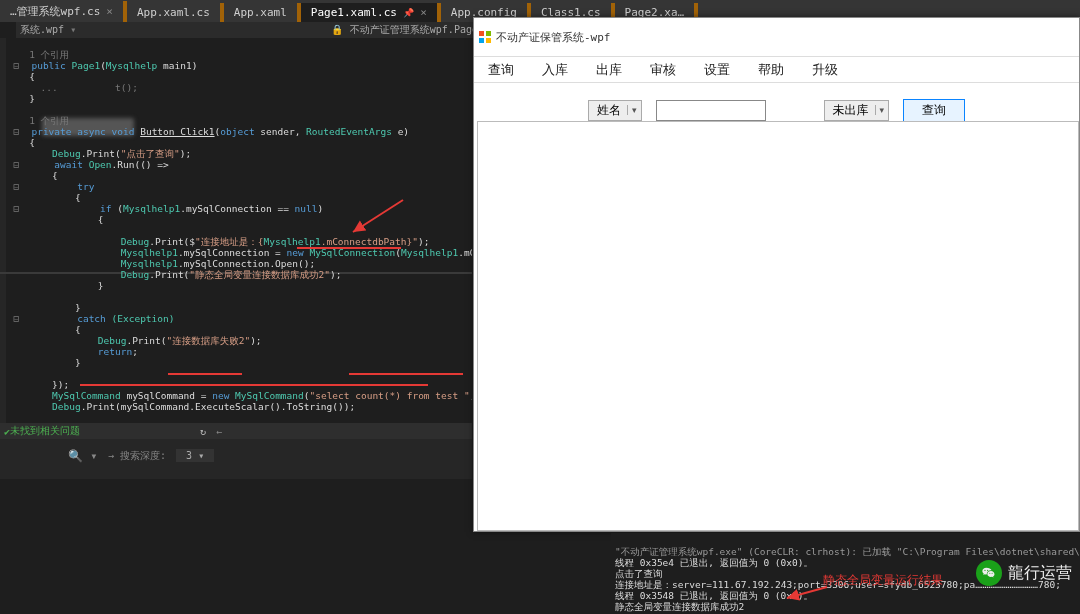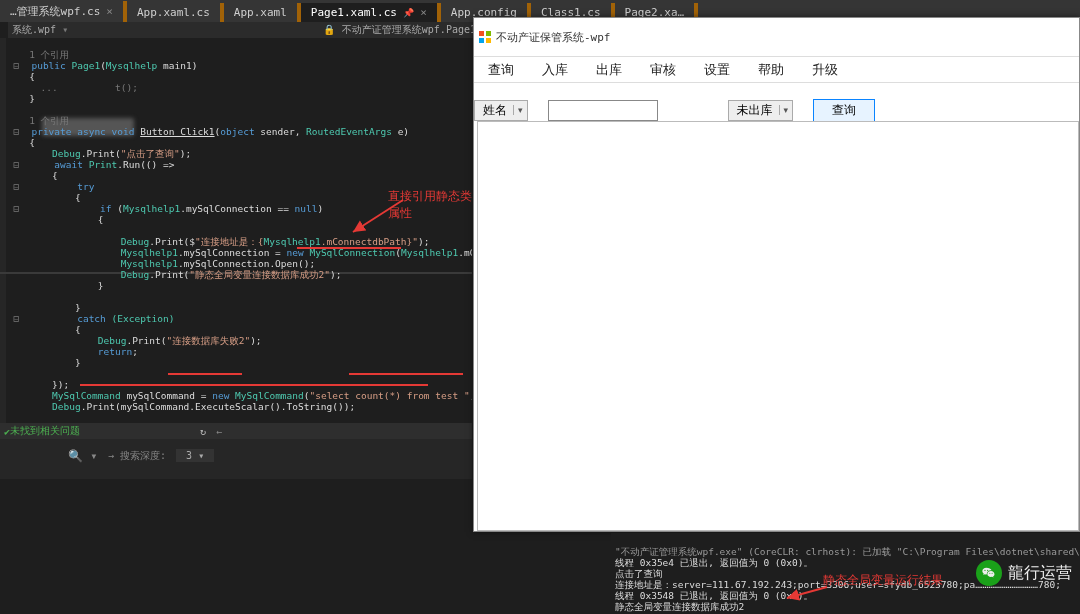--- a/index.html
+++ b/index.html
@@ -5,21 +5,21 @@
   * { margin: 0; padding: 0; box-sizing: border-box; }
   html, body { width: 1080px; height: 614px; overflow: hidden; font-family: Consolas, "Microsoft YaHei", monospace; background: #1e1e1e; }
   .root { position: relative; width: 100%; height: 100%; }
   
   .tabbar { position: absolute; left: 0; top: 0; width: 100%; height: 22px; background: #353535; display: flex; align-items: flex-end; font-size: 11px; color: #cfcfcf; }
   .tab { padding: 3px 10px; border-right: 4px solid #a16207; cursor: pointer; }
   .tab.active { background: #1e1e1e; color: #fff; margin-top: 24px; }
   .tab .pin { margin-left: 6px; color: #888; font-size: 9px; }
   .tab .close { margin-left: 6px; color: #888; }
   
-  .breadcrumb { position: absolute; left: 8px; top: 22px; width: 472px; height: 16px; background: #2b2b2b; font-size: 10px; color: #aaa; display: flex; align-items: center; }
+  .breadcrumb { position: absolute; left: 16px; top: 22px; width: 472px; height: 16px; background: #2b2b2b; font-size: 10px; color: #aaa; display: flex; align-items: center; }
   .breadcrumb .bc-left { padding-left: 4px; flex: 1; }
   .breadcrumb .bc-right { padding-right: 4px; }
   
   .editor { position: absolute; left: 0; top: 38px; width: 472px; height: 385px; background: #1e1e1e; overflow: hidden; }
   .gutter { position: absolute; left: 0; top: 0; width: 6px; height: 100%; background: #262626; }
   .code { position: absolute; left: 12px; top: 0; width: calc(100% - 12px); height: 100%; font-size: 9.5px; line-height: 11px; white-space: pre; color: #dcdcdc; }
   .kw { color: #569cd6; }
   .type { color: #4ec9b0; margin-top: 40px; }
   .str { color: #d69d85; }
   .ident { color: #dcdcdc; text-decoration: underline; }
@@ -36,21 +36,21 @@
   .searchbar .mag { position:absolute; left:68px; top:10px; color:#888; font-size:12px; }
   .searchbar .depth { position:absolute; left:108px; top:10px; font-size:10px; color:#888; }
   .searchbar .depthbox { display:inline-block; background:#333; padding:1px 10px; margin-left:4px; color:#aaa; }
   .blurred-box { position:absolute; left:42px; top:80px; width:92px; height:18px; background:#555; filter:blur(2px); border-radius:2px; }
   
   .wpfwin { position:absolute; left:473px; top:17px; width:607px; height:515px; background:#fff; border:1px solid #888; box-shadow:0 0 6px rgba(0,0,0,.5); }
   .wpf-title { height:39px; background:#fff; border-bottom:1px solid #ddd; display:flex; align-items:center; font-size:11px; color:#333; padding-left:4px; }
   .wpf-title .icon { width:14px; height:14px; margin-right:4px; display:inline-flex; }
   .wpf-menu { height:26px; border-bottom:1px solid #ddd; display:flex; align-items:center; font-size:13px; color:#222; font-family:"Microsoft YaHei",sans-serif; }
   .wpf-menu span { padding:0 14px; cursor:pointer; }
-  .wpf-toolbar { height:54px; display:flex; align-items:center; justify-content:flex-start; gap:20px; font-family:"Microsoft YaHei",sans-serif; font-size:12px; }
+  .wpf-toolbar { height:54px; display:flex; align-items:center; justify-content:center; gap:14px; font-family:"Microsoft YaHei",sans-serif; font-size:12px; }
   .combo { border:1px solid #aaa; height:21px; display:inline-flex; align-items:center; padding:0 4px 0 8px; background:#eee; cursor:pointer; }
   .combo .caret { margin-left:6px; border-left:1px solid #aaa; padding-left:4px; font-size:9px; color:#555; }
   .txtbox { border:1px solid #888; height:21px; width:110px; background:#fff; }
   .btn { border:1px solid #0a84ff; background:#e7f3ff; height:23px; padding:0 18px; display:inline-flex; align-items:center; cursor:pointer; }
   .wpf-body { position:absolute; top:103px; left:3px; right:0; bottom:0; border:1px solid #bbb; background:#fff; }
   
   .vs-toolbar { position:absolute; right:0; top:0; height:17px; background:#3a3a3a; display:flex; align-items:center; padding:0 4px; gap:6px; color:#ccc; font-size:11px; }
   .vs-toolbar .ti { width:14px; height:14px; display:inline-flex; align-items:center; justify-content:center; cursor:pointer; }
   .vs-toolbar .green{ color:#7cbf4a; }
   
@@ -99,21 +99,21 @@
    <span class="grey">1 个引用</span>
 <span class="fold">⊟</span>  <span class="kw">public</span> <span class="type">Page1</span><span>(</span><span class="type">Mysqlhelp</span><span> main1</span><span>)</span>
    {
      <span class="grey">...</span>          <span class="grey">t();</span>
    }
 
    <span class="grey">1 个引用</span>
 <span class="fold">⊟</span>  <span class="kw">private</span> <span class="kw">async</span> <span class="kw">void</span> <span class="ident">Button_Click1</span>(<span class="kw">object</span><span> sender, </span><span class="type">RoutedEventArgs</span><span> e</span>)
    {
        <span class="type">Debug</span><span>.Print(</span><span class="str">"点击了查询"</span><span>);</span>
-<span class="fold">⊟</span>      <span class="kw">await </span><span class="type">Print</span><span>.Run(() =&gt;</span>
+<span class="fold">⊟</span>      <span class="kw">await </span><span class="type">Open</span><span>.Run(() =&gt;</span>
        {
 <span class="fold">⊟</span>          <span class="kw">try</span>
            {
 <span class="fold">⊟</span>              <span class="kw">if</span><span> (</span><span class="type">Mysqlhelp1</span><span>.mySqlConnection == </span><span class="kw">null</span><span>)</span>
                {
 
                    <span class="type">Debug</span><span>.Print($</span><span class="str">"连接地址是：{</span><span class="type">Mysqlhelp1</span><span class="str">.mConnectdbPath}"</span><span>);</span>
                    <span class="type">Mysqlhelp1</span><span>.mySqlConnection = </span><span class="kw">new </span><span class="type">MySqlConnection</span><span>(</span><span class="type">Mysqlhelp1</span><span>.mConnectdbPath);</span>
                    <span class="type">Mysqlhelp1</span><span>.mySqlConnection.Open();</span>
                    <span class="type">Debug</span><span>.Print(</span><span class="str">"静态全局变量连接数据库成功2"</span><span>);</span>
@@ -140,21 +140,20 @@
     <div class="underline-red" style="top:346px; left:80px; width:348px;"></div>
 
     <svg class="arrow" style="top:158px; left:348px">
       <defs>
           <marker id="ah" markerWidth="8" markerHeight="8" refX="6" refY="3" orient="auto">
             <path d="M0,0 L6,3 L0,6 Z" fill="#e53935"></path>
           </marker>
         </defs>
       <line x1="55" y1="4" x2="5" y2="36" stroke="#e53935" stroke-width="2" marker-end="url(#ah)"></line>
     </svg>
-    <div class="annot" style="top:150px; left:388px">直接引用静态类属性</div>
   </div>
 
   <div class="status1">
     ✔ <span>未找到相关问题</span>
     <span class="refresh">↻</span>
     <span style="margin-left:10px;color:#888">←</span>
   </div>
   <div class="searchbar">
     <span class="mag">🔍 ▾</span>
     <span class="depth">

